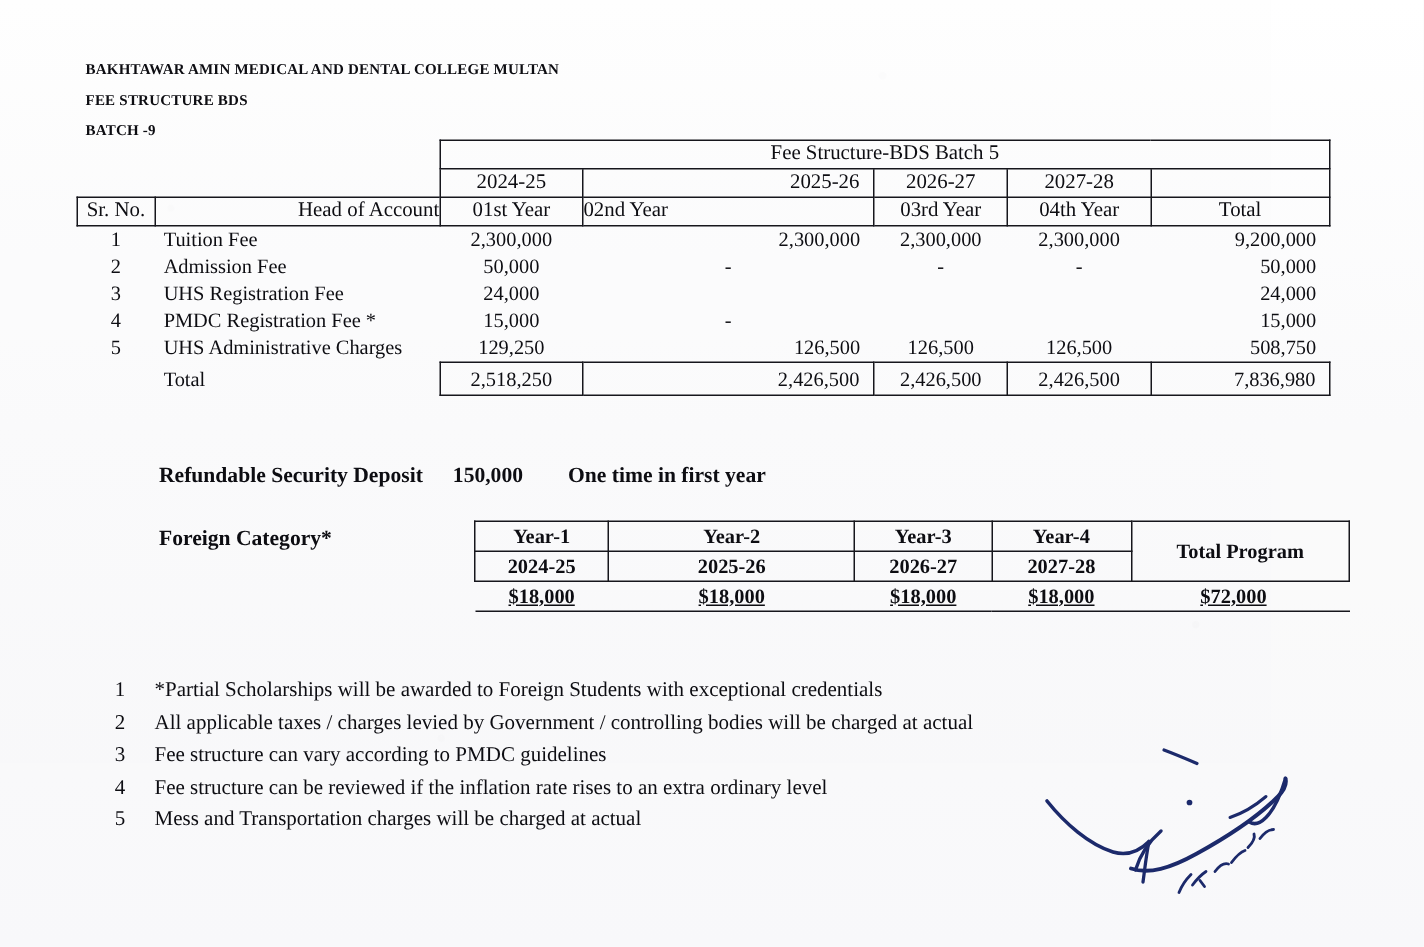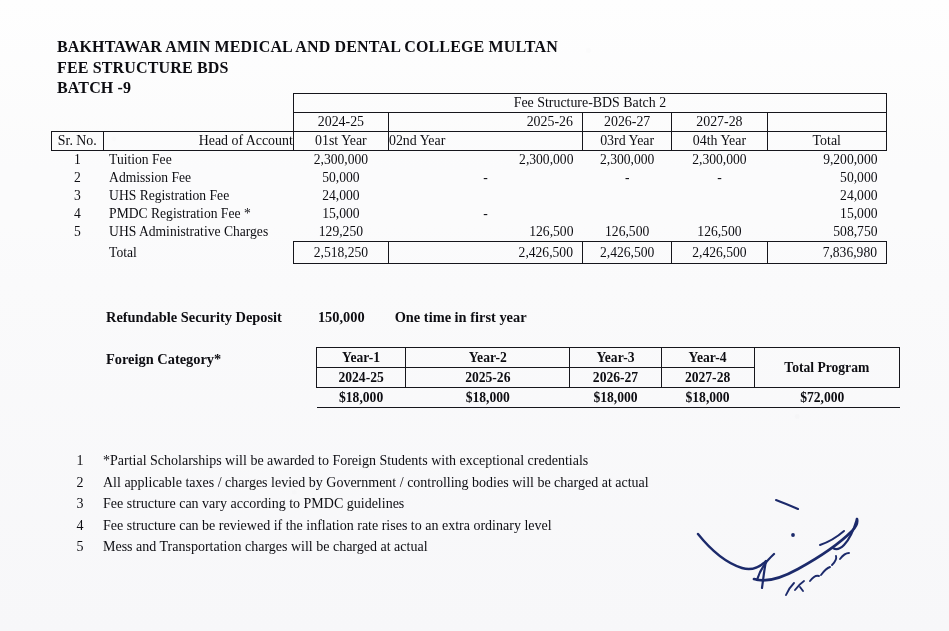--- a/index.html
+++ b/index.html
@@ -37,21 +37,21 @@
 
   
   .titles {
     position: absolute;
     left: 57px;
     top: 37px;
     line-height: 20.5px;
   }
   .titles div {
     font-weight: bold;
-    font-size: 16px;
+    font-size: 10px;
     letter-spacing: .15px;
     white-space: nowrap;
   }
 
   
   .fee-table {
     position: absolute;
     left: 51px;
     top: 93px;
     width: 836px;
@@ -90,21 +90,21 @@
 
   
   .deposit {
     position: absolute;
     left: 106px;
     top: 309px;
     font-weight: bold;
     font-size: 14.4px;
     white-space: nowrap;
   }
-  .deposit .amt { display: inline-block; margin-left: 36px; }
+  .deposit .amt { display: inline-block; margin-left: 20px; }
   .deposit .note { display: inline-block; margin-left: 30px; }
 
   
   .foreign-label {
     position: absolute;
     left: 106px;
     top: 351px;
     font-weight: bold;
     font-size: 14.4px;
   }
@@ -120,21 +120,21 @@
     padding: 0;
     height: 19px;
     text-align: center;
     font-weight: bold;
   }
   .f-y1 { width: 90px; }
   .f-y2 { width: 168px; }
   .f-y3 { width: 92px; }
   .f-y4 { width: 94px; margin-top: 28px; }
   .f-tp { width: 140px; }
-  .fv { font-weight: normal; height: 21px; }
+  .fv { font-weight: normal; height: 21px; text-decoration: underline; }
   .fv-total { text-align: right; padding-right: 9px !important; font-weight: bold; }
 
   
   .notes {
     position: absolute;
     left: 57px;
     top: 450px;
     font-size: 14px;
     line-height: 21.6px;
   }
@@ -164,21 +164,21 @@
     <div>FEE STRUCTURE BDS</div>
     <div>BATCH -9</div>
   </div>
 
   <table class="fee-table">
     <tbody>
 
       <tr>
         <td class="spacer-cell c-sr"></td>
         <td class="spacer-cell c-head"></td>
-        <td class="hd bx" colspan="5">Fee Structure-BDS Batch 2</td>
+        <td class="hd bx" colspan="5">Fee Structure-BDS Batch 5</td>
       </tr>
 
       <tr>
         <td class="spacer-cell c-sr"></td>
         <td class="spacer-cell c-head"></td>
         <td class="hd bx c-y1">2024-25</td>
         <td class="hd bx c-y2">2025-26</td>
         <td class="hd bx c-y3">2026-27</td>
         <td class="hd bx c-y4">2027-28</td>
         <td class="hd bd-l bd-r bd-b c-tot"></td>

